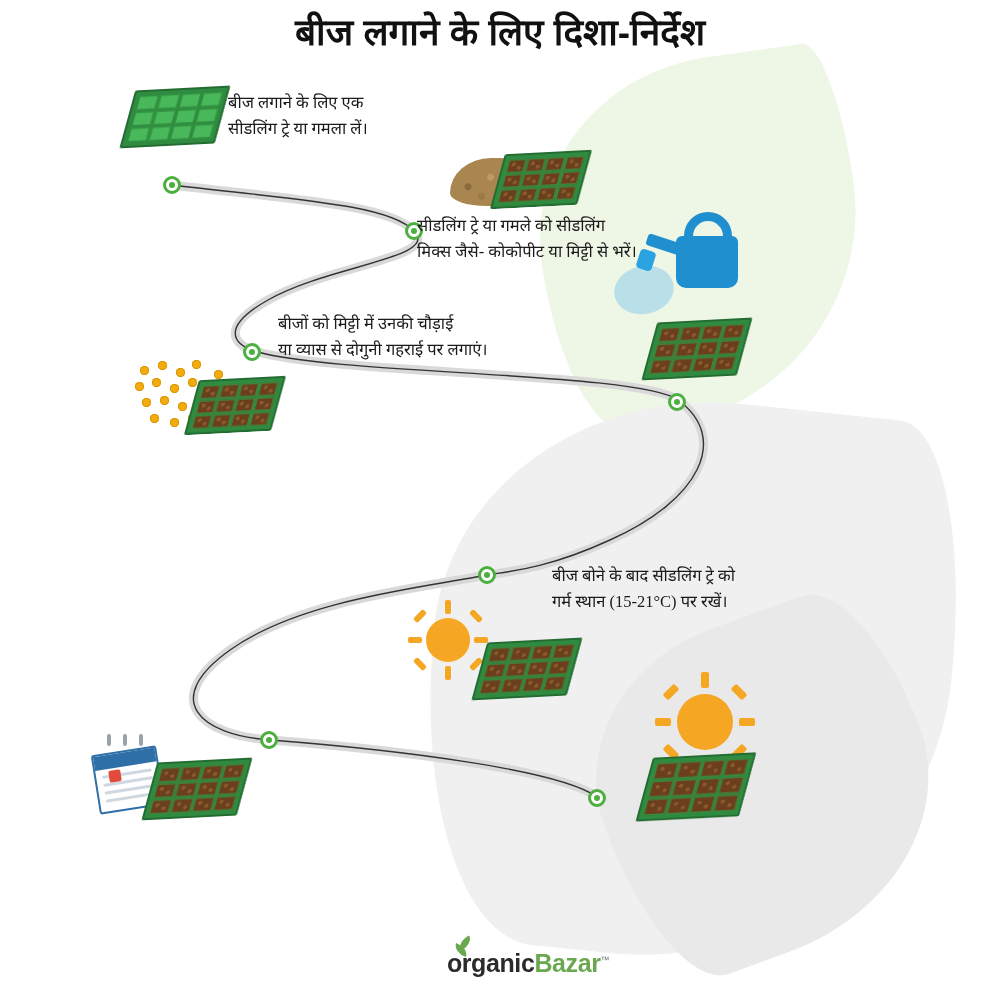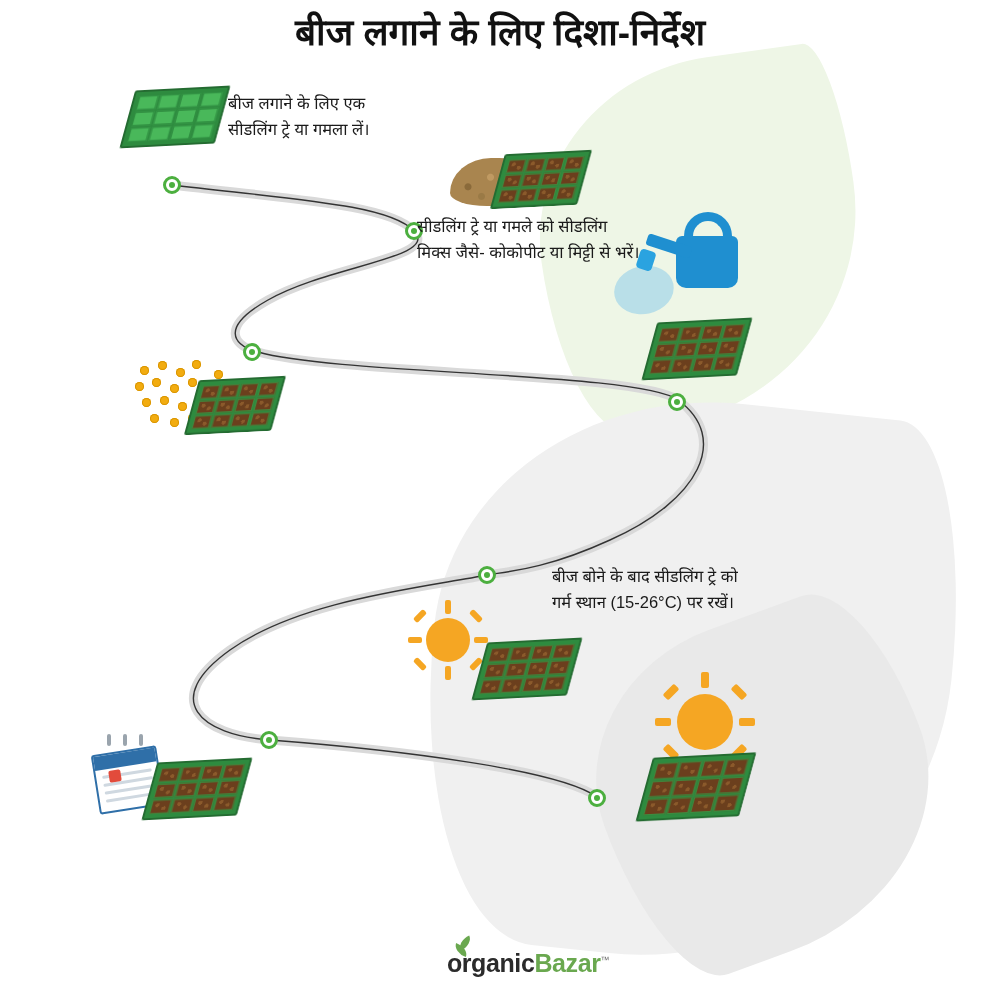--- a/index.html
+++ b/index.html
@@ -78,21 +78,21 @@
   }
 
   
   .step-text {
     position: absolute;
     font-size: 16.5px;
     line-height: 26px;
     color: #1a1a1a;
     white-space: pre-line;
   }
-  .align-left { text-align: left; }
+  .align-left { text-align: left; font-family: Liberation Serif, serif; }
   .align-right { text-align: right; }
 
   
   .node {
     position: absolute;
     width: 18px;
     height: 18px;
     border-radius: 50%;
     background: #ffffff;
     border: 3px solid #4caf3f;
@@ -477,20 +477,22 @@
             <div class="tray-cell"></div>
           <div class="tray-cell"></div>
             <div class="tray-cell"></div>
             <div class="tray-cell"></div>
             <div class="tray-cell"></div>
         </div>
       </div>
     </div>
   </div>
   <div class="node" style="left:243px; top:343px;"></div>
+  <div class="step-text align-left" style="left:278px; top:311px; width:350px;">बीजों को मिट्टी में उनकी चौड़ाई
+या व्यास से दोगुनी गहराई पर लगाएं।</div>
 
   <div class="illus" style="left:648px; top:210px;">
     <div id="watering-can">
       <div class="water-drops"></div>
       <div class="can-handle"></div>
       <div class="can-body"></div>
       <div class="can-spout"></div>
       <div class="can-rose"></div>
     </div>
   </div>
@@ -540,21 +542,21 @@
           <div class="tray-cell"></div>
         <div class="tray-cell"></div>
           <div class="tray-cell"></div>
           <div class="tray-cell"></div>
           <div class="tray-cell"></div>
       </div>
     </div>
   </div>
   <div class="node" style="left:478px; top:566px;"></div>
   <div class="step-text align-left" style="left:552px; top:563px; width:300px;">बीज बोने के बाद सीडलिंग ट्रे को
-गर्म स्थान (15-26°C) पर रखें।</div>
+गर्म स्थान (15-21°C) पर रखें।</div>
 
   <div class="illus" style="left:95px; top:740px;">
     <div id="calendar">
       <div class="cal-sheet">
         <div class="cal-top"></div>
         <div class="cal-lines">
             <i></i>
             <i></i>
             <i></i>
             <i></i>

